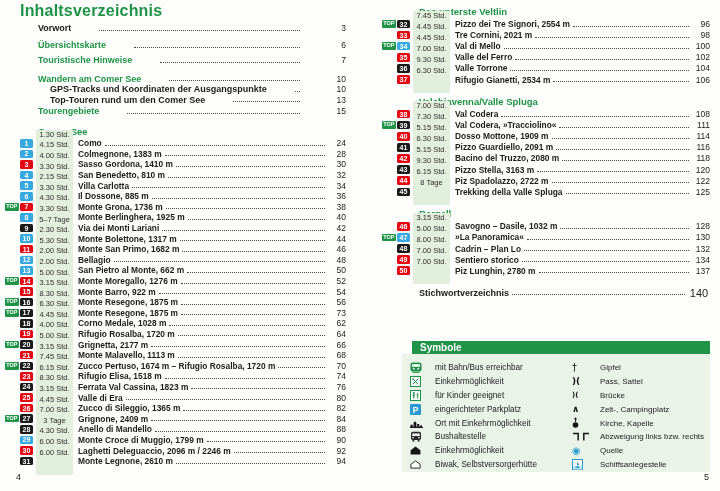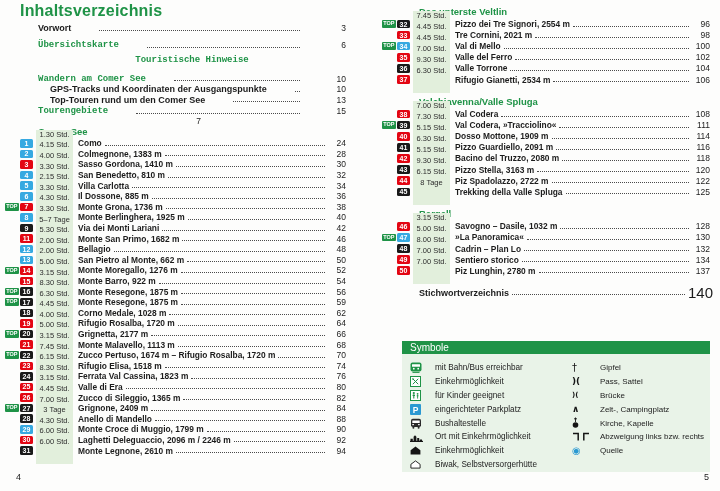--- a/index.html
+++ b/index.html
@@ -10,25 +10,25 @@
   }
   .page { position:absolute; top:2px; }
   #page-left  { left:4px;   width:342px; }
   #page-right { left:381px; width:329px; }
 
   .toc-title { margin-left:16px; font-size:16px; font-weight:bold; color:var(--green); letter-spacing:.2px; }
 
   .fm { margin-left:34px; }
   .fm-row { display:flex; align-items:center; font-size:9px; font-weight:bold; height:10.5px;gap:25px; }
   .fm-row .fm-label { white-space:nowrap; }
-  .fm-row.green .fm-label { color:var(--green);font-family:Liberation Mono, monospace; }
+  .fm-row.green .fm-label { color:var(--green); }
   .fm-row.indent { margin-left:12px; }
   .fm .fm-row:nth-child(1){ margin-top:3px; }
   .fm .fm-row:nth-child(2){ margin-top:6.5px; }
-  .fm .fm-row:nth-child(3){ margin-top:4.5px;flex-direction:column; }
+  .fm .fm-row:nth-child(3){ margin-top:4.5px; }
   .fm .fm-row:nth-child(4){ margin-top:8px; }
   .fm .fm-row:nth-child(7){ margin-top:1px; }
   .fm-page { font-size:9px; }
 
   .leader { flex:1; height:0; border-bottom:1.3px dotted #4a4a4a; margin:0 3px; position:relative; top:2px; }
   .pagenum { width:18px; text-align:right; font-weight:normal; font-size:8.5px; white-space:nowrap; }
 
   .sec-heading { font-size:9.5px; font-weight:bold; color:var(--green); }
   #left-sections .sec-heading  { margin:9px 0 1.5px 34px; }
   #right-sections .sec-heading { margin:11px 0 1.5px 38px; }
@@ -43,25 +43,25 @@
   .nbadge { width:13px; height:8.5px; border-radius:1.5px; color:#fff; font-weight:bold; font-size:7px;
             display:flex; align-items:center; justify-content:center; flex:none; }
   .nbadge.blue  { background:var(--badge-blue); }
   .nbadge.red   { background:var(--badge-red); }
   .nbadge.black { background:var(--badge-black); }
   .time { width:37px; margin-left:3px; background:var(--mint); color:#2e2e2e;
           font-size:7.5px; height:27px; line-height:9px; text-align:center; white-space:nowrap; flex:none; }
   .ttitle { margin-left:5px; font-weight:bold; white-space:nowrap; }
 
   .index-row { display:flex; align-items:center; margin:11px 0 0 38px; font-size:9px; font-weight:bold; height:10.5px; }
-  .index-row .pagenum { width:22px; font-size:15px; }
+  .index-row .pagenum { width:22px; font-size:11px;text-align:center; }
 
   .symbols-box { position:absolute; left:21px; top:339px; width:308px; }
-  .symbols-header { background:var(--green); color:#fff; font-size:10px; font-weight:normal;
-                    height:13px; line-height:13px; padding-left:8px; }
+  .symbols-header { background:var(--green); color:#fff; font-size:10px; font-weight:bold;
+                    height:13px; line-height:13px; padding-left:8px;margin-left:10px; }
   .symbols-body { background:var(--box-bg); height:118px; position:relative; }
   .sym-col { position:absolute; top:7px; }
   .sym-col.left  { left:8px;   width:158px; }
   .sym-col.right { left:170px; width:136px; }
   .sym-row { display:flex; align-items:center; height:13.8px; }
   .sym-icon { width:25px; display:flex; align-items:center; gap:2px; flex:none; }
   .sym-col.right .sym-icon { width:28px; }
   .sym-icon .icon { display:flex; align-items:center; }
   .sym-label { font-size:8.2px; color:#222; white-space:nowrap; }
   .sym-col.right .sym-label { font-size:8px; }
@@ -184,20 +184,28 @@
       <div class="trow">
         <span class="slot-top"></span>
         <span class="nbadge black">9</span>
         <span class="time">5–7 Tage</span>
         <span class="ttitle">Via dei Monti Lariani</span>
         <span class="leader"></span>
         <span class="pagenum">42</span>
       </div>
       <div class="trow">
         <span class="slot-top"></span>
+        <span class="nbadge blue">10</span>
+        <span class="time">2.30 Std.</span>
+        <span class="ttitle">Monte Bolettone, 1317 m</span>
+        <span class="leader"></span>
+        <span class="pagenum">44</span>
+      </div>
+      <div class="trow">
+        <span class="slot-top"></span>
         <span class="nbadge red">11</span>
         <span class="time">5.30 Std.</span>
         <span class="ttitle">Monte San Primo, 1682 m</span>
         <span class="leader"></span>
         <span class="pagenum">46</span>
       </div>
       <div class="trow">
         <span class="slot-top"></span>
         <span class="nbadge blue">12</span>
         <span class="time">2.00 Std.</span>
@@ -242,21 +250,21 @@
         <span class="pagenum">56</span>
       </div>
       <div class="trow">
         <span class="slot-top">
           <span class="top-badge">TOP</span>
         </span>
         <span class="nbadge black">17</span>
         <span class="time">6.30 Std.</span>
         <span class="ttitle">Monte Resegone, 1875 m</span>
         <span class="leader"></span>
-        <span class="pagenum">59</span>
+        <span class="pagenum">73</span>
       </div>
       <div class="trow">
         <span class="slot-top"></span>
         <span class="nbadge black">18</span>
         <span class="time">4.45 Std.</span>
         <span class="ttitle">Corno Medale, 1028 m</span>
         <span class="leader"></span>
         <span class="pagenum">62</span>
       </div>
       <div class="trow">
@@ -594,46 +602,46 @@
                   <rect width="11" height="11" rx="1" fill="#2b99d2"></rect>
                   <text x="5.5" y="8.8" text-anchor="middle" font-size="8.5" font-weight="bold" fill="#fff" font-family="Liberation Sans, sans-serif">P</text>
                 </svg>
               </span>
             </span>
             <span class="sym-label">eingerichteter Parkplatz</span>
           </div>
           <div class="sym-row">
             <span class="sym-icon">
               <span class="icon">
+                <svg width="13" height="10">
+                  <path d="M0.5,9.5 V6.8 H2.8 V9.5 Z M3.6,9.5 V4.8 L5,3.2 L6.4,4.8 V9.5 Z M7.2,9.5 V6 H9.2 V9.5 Z M9.8,9.5 V7.4 H12 V9.5 Z" fill="#151515"></path>
+                  <rect x="0" y="8.8" width="13" height="1.2" fill="#151515"></rect>
+                </svg>
+              </span>
+            </span>
+            <span class="sym-label">Ort mit Einkehrmöglichkeit</span>
+          </div>
+          <div class="sym-row">
+            <span class="sym-icon">
+              <span class="icon">
                 <svg width="12" height="11">
                   <rect x="1" y="0.8" width="10" height="8.2" rx="1.8" fill="#2a2a2a"></rect>
                   <rect x="2.3" y="2.4" width="7.4" height="2.6" rx="0.3" fill="#fff"></rect>
                   <rect x="2.3" y="6" width="1.6" height="1.2" fill="#fff"></rect>
                   <rect x="8.1" y="6" width="1.6" height="1.2" fill="#fff"></rect>
                   <circle cx="3.4" cy="9.8" r="1" fill="#2a2a2a"></circle>
                   <circle cx="8.6" cy="9.8" r="1" fill="#2a2a2a"></circle>
                 </svg>
               </span>
             </span>
             <span class="sym-label">Bushaltestelle</span>
           </div>
           <div class="sym-row">
             <span class="sym-icon">
               <span class="icon">
-                <svg width="13" height="10">
-                  <path d="M0.5,9.5 V6.8 H2.8 V9.5 Z M3.6,9.5 V4.8 L5,3.2 L6.4,4.8 V9.5 Z M7.2,9.5 V6 H9.2 V9.5 Z M9.8,9.5 V7.4 H12 V9.5 Z" fill="#151515"></path>
-                  <rect x="0" y="8.8" width="13" height="1.2" fill="#151515"></rect>
-                </svg>
-              </span>
-            </span>
-            <span class="sym-label">Ort mit Einkehrmöglichkeit</span>
-          </div>
-          <div class="sym-row">
-            <span class="sym-icon">
-              <span class="icon">
                 <svg width="11" height="9">
                   <path d="M5.5,0.6 L10.4,4.2 V8.4 H0.6 V4.2 Z" fill="#151515"></path>
                 </svg>
               </span>
             </span>
             <span class="sym-label">Einkehrmöglichkeit</span>
           </div>
           <div class="sym-row">
             <span class="sym-icon">
               <span class="icon">
@@ -704,20 +712,34 @@
             </span>
             <span class="sym-label">Abzweigung links bzw. rechts</span>
           </div>
           <div class="sym-row">
             <span class="sym-icon">
               <span class="icon">
                 <span class="glyph" style="color:#2b99d2;font-size:10px;font-weight:normal">◉</span>
               </span>
             </span>
             <span class="sym-label">Quelle</span>
+          </div>
+          <div class="sym-row">
+            <span class="sym-icon">
+              <span class="icon">
+                <svg width="11" height="11">
+                  <rect x="0.5" y="0.5" width="10" height="10" fill="#fff" stroke="#2b99d2"></rect>
+                  <rect x="1" y="7.4" width="9" height="3.1" fill="#bfe3f2"></rect>
+                  <path d="M3,7.4 H8 L7,9 H4 Z" fill="#2b99d2"></path>
+                  <path d="M5.5,3 V7.4" stroke="#2b99d2" stroke-width="0.8"></path>
+                  <path d="M5.5,3 L7.4,6 H5.5 Z" fill="#2b99d2"></path>
+                </svg>
+              </span>
+            </span>
+            <span class="sym-label">Schiffsanlegestelle</span>
           </div>
         </div>
     </div>
   </div>
 </div>
 
 <div class="corner-pagenum" id="pn-left">4</div>
 <div class="corner-pagenum" id="pn-right">5</div>
 
 </body></html>

